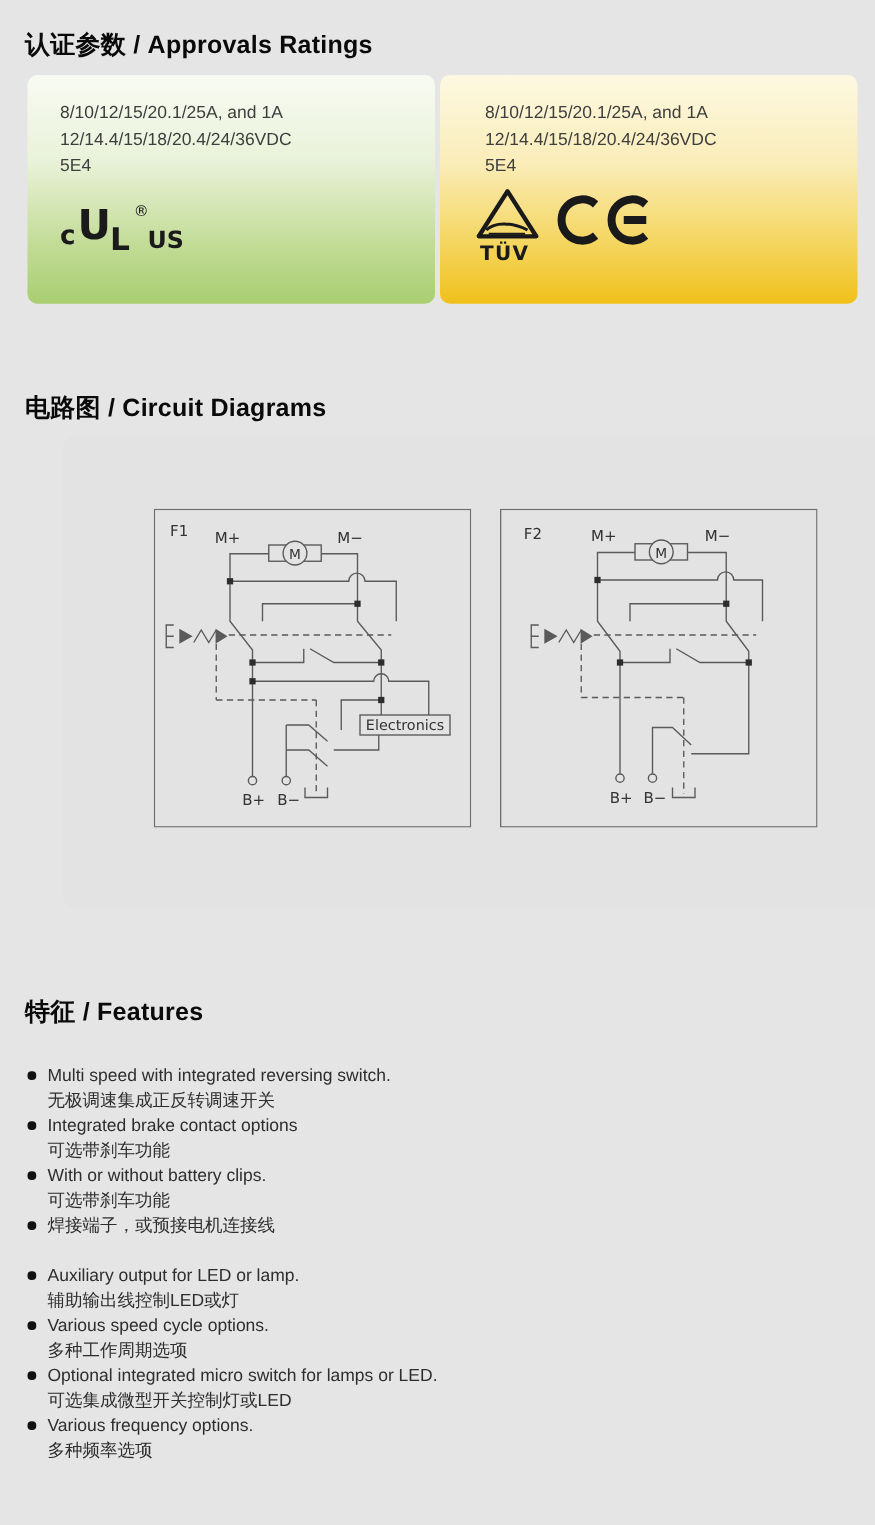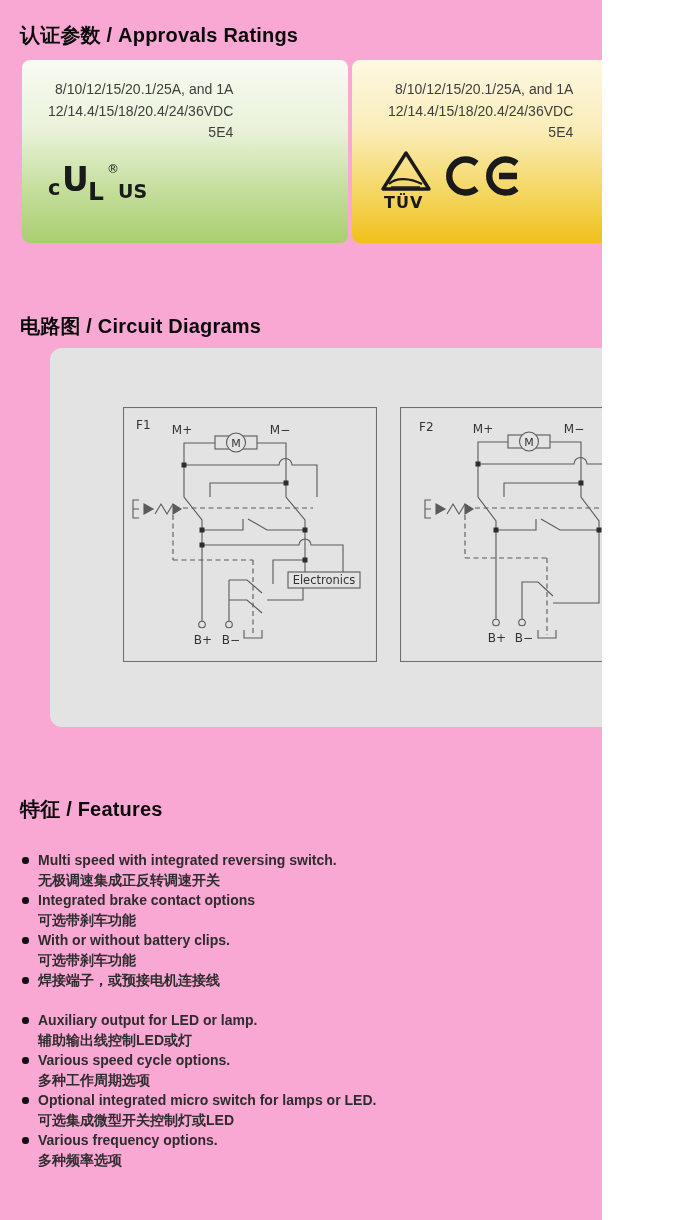--- a/index.html
+++ b/index.html
@@ -1,51 +1,51 @@
 <!DOCTYPE html>
 <html><head>
 <meta charset="utf-8">
 <style>
   * { margin:0; padding:0; box-sizing:border-box; }
   html,body { background:#fff; }
   #page {
-    position:relative; width:602px; height:1220px; background:#f9a8d4;
+    position:relative; width:700px; height:1220px; background:#e5e5e5;
     font-family:"Liberation Sans","DejaVu Sans",sans-serif; overflow:hidden;
   }
   .sec-heading {
     position:absolute; left:20px; font-size:20px; font-weight:700; color:#0a0a0a;
     letter-spacing:0.2px; white-space:nowrap;
   }
   #h-approvals { top:22px; }
   #h-circuits  { top:313px; }
   #h-features  { top:796px; }
 
   .rating-card {
-    position:absolute; top:60px; height:183px; border-radius:8px; overflow:hidden;text-align:right;
+    position:absolute; top:60px; height:183px; border-radius:8px; overflow:hidden;
   }
   #card-ul  { left:22px;  width:326px;
     background:linear-gradient(180deg,#f8fbf3 0%,#e9f2d9 38%,#c4dd9a 72%,#a9ce70 100%); }
   #card-tuv { left:352px; width:334px;
     background:linear-gradient(180deg,#fdf8e2 0%,#faedb9 38%,#f4d55e 74%,#f0c01a 100%); }
   .card-lines { position:absolute; top:19px; font-size:14px; line-height:21.5px; color:#3e3e3e; }
   #card-ul  .card-lines { left:26px; }
   #card-tuv .card-lines { left:36px; }
   .logo-svg { position:absolute; }
 
   #circuit-panel {
     position:absolute; left:20px; top:348px; width:664px; height:379px;
     background:#e3e3e3; border-radius:12px;margin-left:30px;
   }
   .circuit-box { position:absolute; top:59px; }
   #circuit-f1 { left:73px; }
   #circuit-f2 { left:350px; }
   svg text { font-family:"DejaVu Sans","Liberation Sans",sans-serif; }
 
   #features-list { position:absolute; left:22px; top:850px; width:660px; list-style:none; }
-  .feat-item { display:flex; margin:0; height:40px;font-weight:bold; }
+  .feat-item { display:flex; margin:0; height:40px; }
   .feat-bullet { flex:0 0 16px; padding-top:7px; }
   .feat-bullet i { display:block; width:6.5px; height:6.5px; border-radius:50%; background:#111; }
   .feat-text { font-size:14px; line-height:20px; color:#2d2d2d; }
 </style>
 </head>
 <body>
 
 <div id="page">
 
   <div id="h-approvals" class="sec-heading">认证参数 / Approvals Ratings</div>

